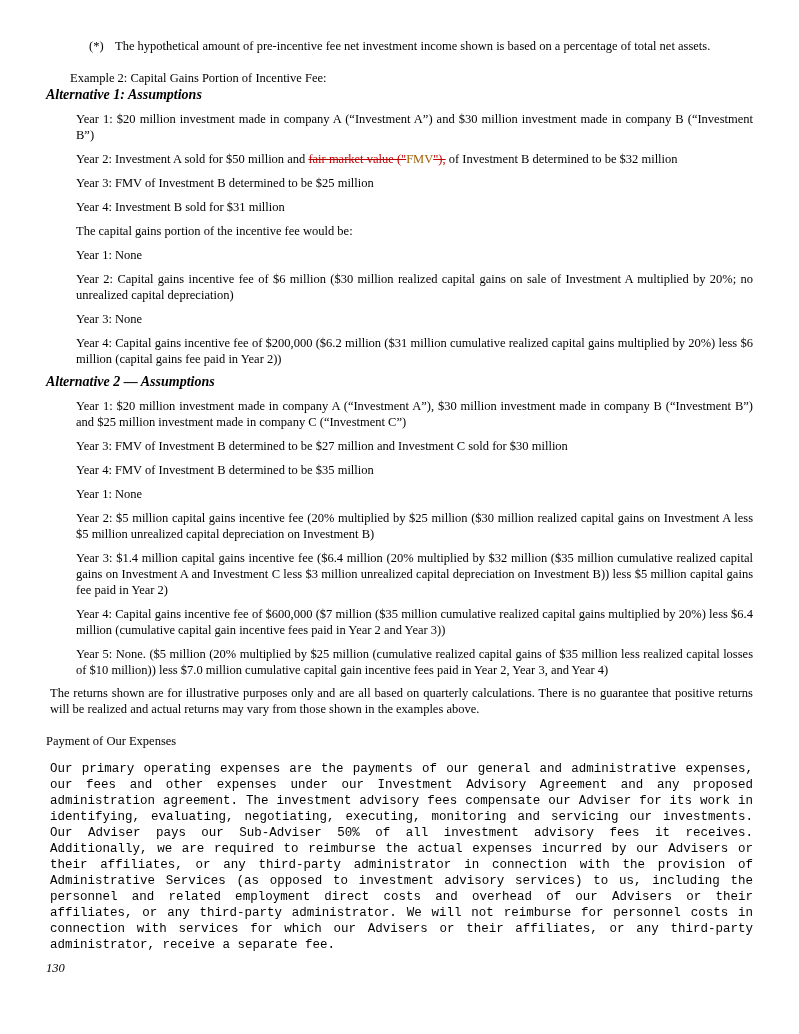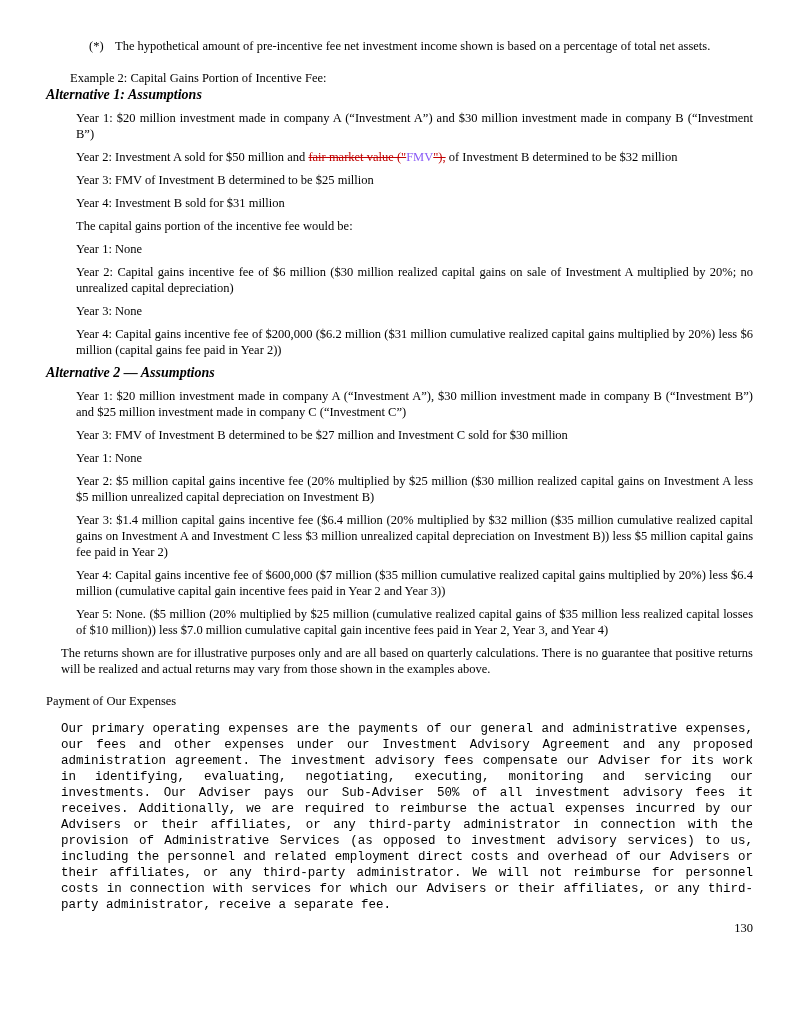--- a/index.html
+++ b/index.html
@@ -19,39 +19,40 @@
 
   .example-heading {
     font-weight: normal; font-size: 12.5px; line-height: 16px;
     margin: 16px 0 0 24px;
   }
   .alt-heading {
     font-weight: bold; font-style: italic; font-size: 14px; line-height: 16px;
     margin: 1px 0 7px 0;
   }
   p { margin: 0 0 7px 0; text-align: justify; }
-  p.ind { margin-left: 30px; }
-  p.flush { margin-left: 15px; }
+  p.ind { margin-left: 30px; margin-top: 8px; }
+  p.flush { margin-left: 4px; }
 
   .struck-red {
     color: var(--redline, #c00000);
     text-decoration: line-through;
     text-decoration-color: var(--redline, #c00000);
   }
-  .kept-black { color: #8b5cf6; }
+  .kept-black { color: #a16207; }
 
   .section-heading {
     font-weight: normal; font-size: 12.5px; line-height: 16px;
     margin: 16px 0 12px 0;
   }
   .expenses-body { text-align: justify; font-family: Liberation Mono, monospace; }
 
   .page-number {
-    text-align: right;
+    text-align: left;
     margin-top: 4px;
+    font-style: italic;
   }
 </style>
 </head>
 <body>
 
 <div class="page">
 
   <div class="footnote">
     <span class="fn-marker">(*)</span>
     <span class="fn-text">The hypothetical amount of pre-incentive fee net investment income shown is based on a percentage of total net assets.</span>
@@ -70,20 +71,21 @@
   <p class="ind">The capital gains portion of the incentive fee would be:</p>
   <p class="ind">Year 1: None</p>
   <p class="ind">Year 2: Capital gains incentive fee of $6 million ($30 million realized capital gains on sale of Investment A multiplied by 20%; no unrealized capital depreciation)</p>
   <p class="ind">Year 3: None</p>
   <p class="ind">Year 4: Capital gains incentive fee of $200,000 ($6.2 million ($31 million cumulative realized capital gains multiplied by 20%) less $6 million (capital gains fee paid in Year 2))</p>
 
   <div class="alt-heading">Alternative 2 — Assumptions</div>
 
   <p class="ind">Year 1: $20 million investment made in company A (“Investment A”), $30 million investment made in company B (“Investment B”) and $25 million investment made in company C (“Investment C”)</p>
   <p class="ind">Year 3: FMV of Investment B determined to be $27 million and Investment C sold for $30 million</p>
+  <p class="ind">Year 4: FMV of Investment B determined to be $35 million</p>
   <p class="ind">Year 1: None</p>
   <p class="ind">Year 2: $5 million capital gains incentive fee (20% multiplied by $25 million ($30 million realized capital gains on Investment A less $5 million unrealized capital depreciation on Investment B)</p>
   <p class="ind">Year 3: $1.4 million capital gains incentive fee ($6.4 million (20% multiplied by $32 million ($35 million cumulative realized capital gains on Investment A and Investment C less $3 million unrealized capital depreciation on Investment B)) less $5 million capital gains fee paid in Year 2)</p>
   <p class="ind">Year 4: Capital gains incentive fee of $600,000 ($7 million ($35 million cumulative realized capital gains multiplied by 20%) less $6.4 million (cumulative capital gain incentive fees paid in Year 2 and Year 3))</p>
   <p class="ind">Year 5: None. ($5 million (20% multiplied by $25 million (cumulative realized capital gains of $35 million less realized capital losses of $10 million)) less $7.0 million cumulative capital gain incentive fees paid in Year 2, Year 3, and Year 4)</p>
 
   <p class="flush">The returns shown are for illustrative purposes only and are all based on quarterly calculations. There is no guarantee that positive returns will be realized and actual returns may vary from those shown in the examples above.</p>
 
   <div class="section-heading">Payment of Our Expenses</div>
 

